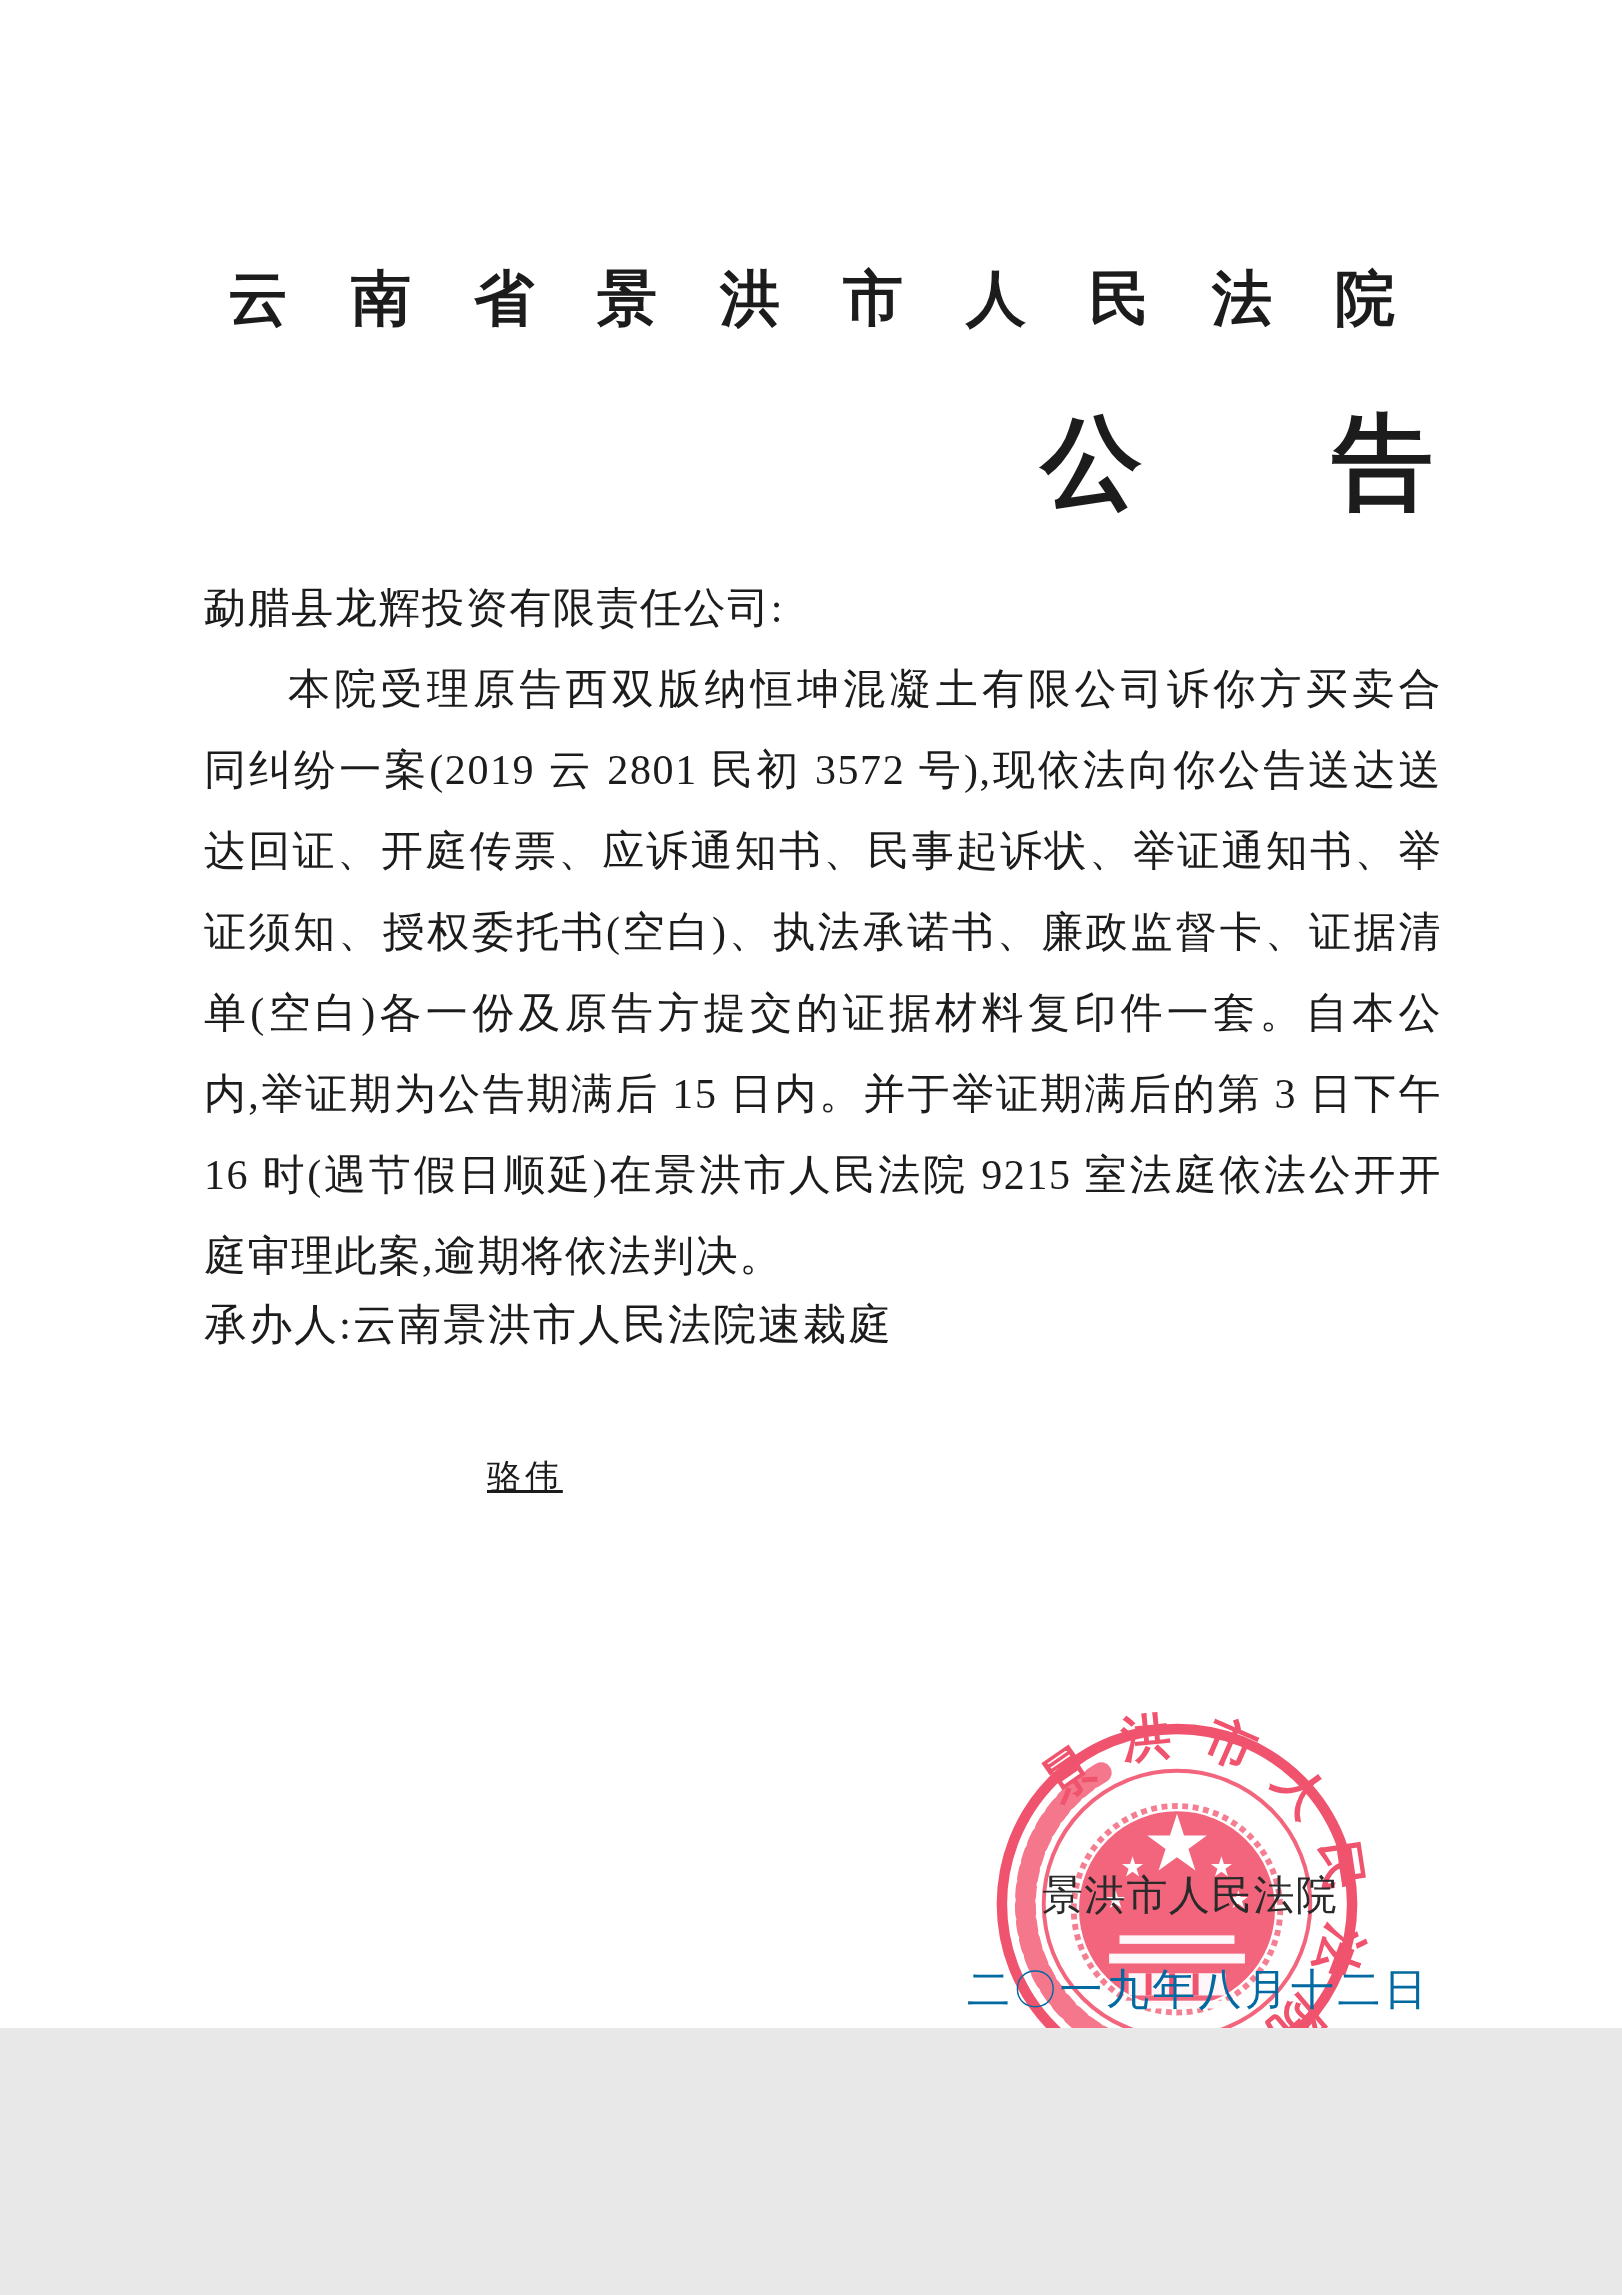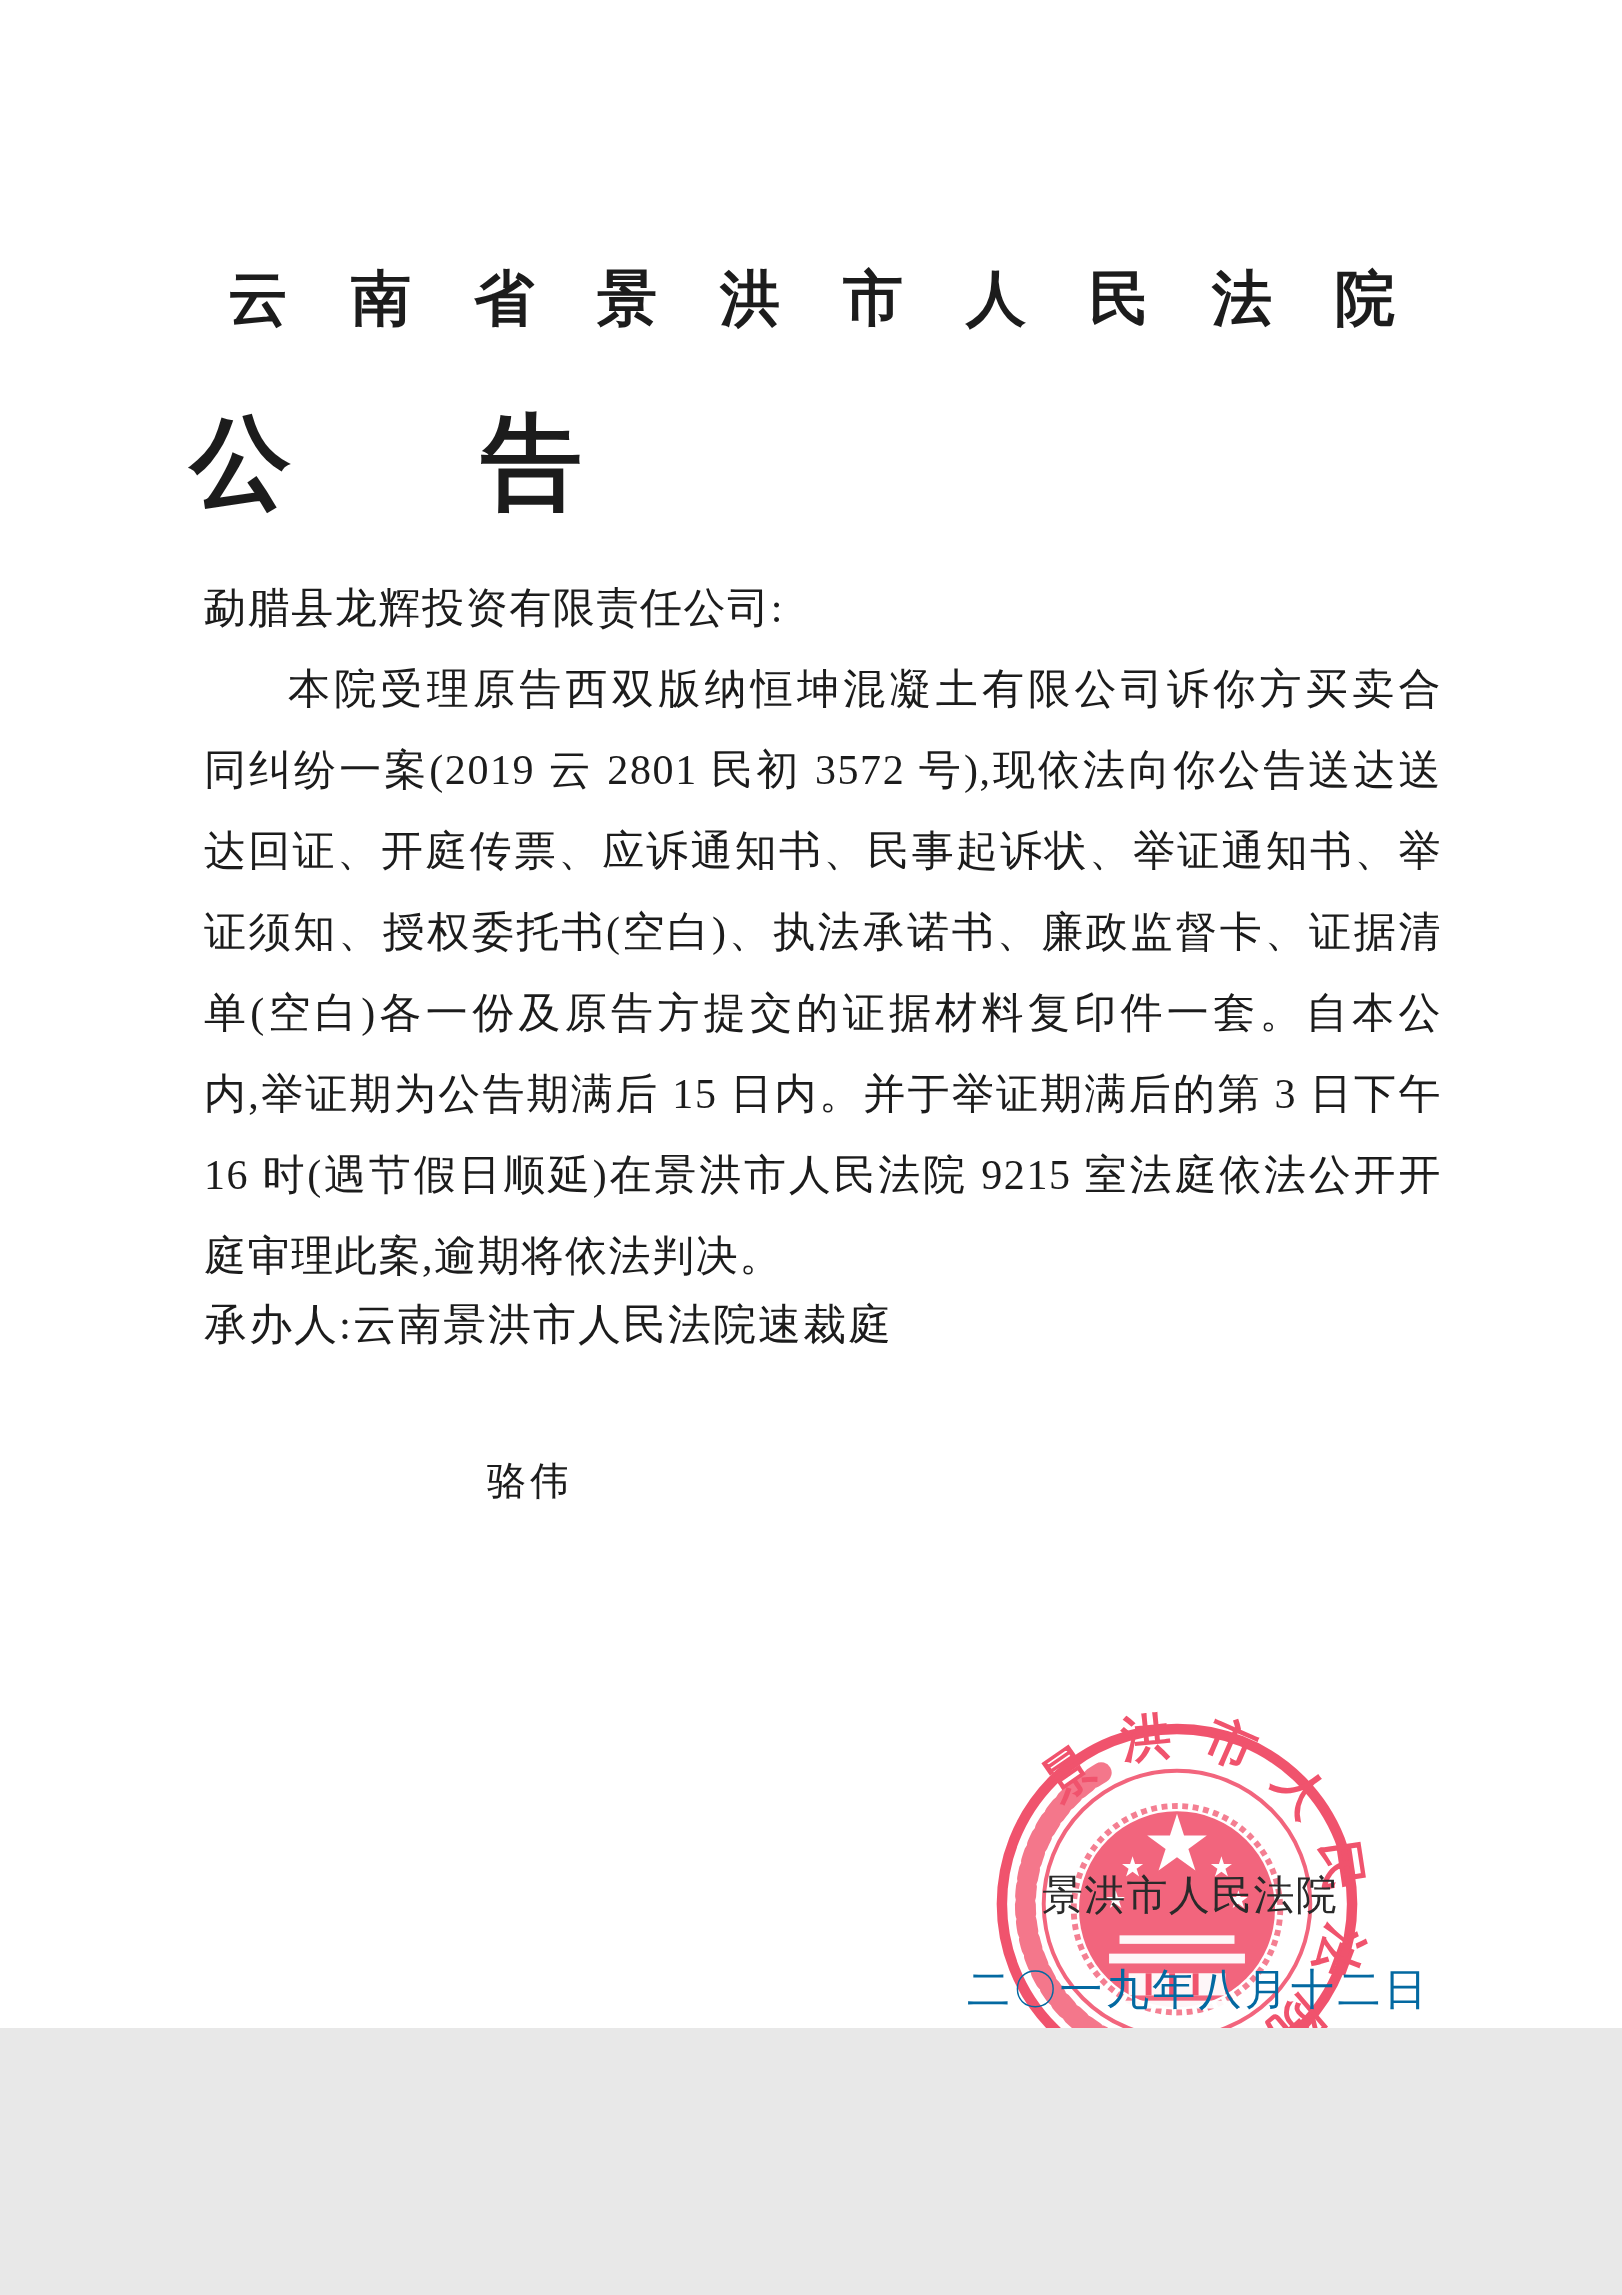--- a/index.html
+++ b/index.html
@@ -14,42 +14,42 @@
   .court-title{
     position:absolute;top:259px;left:0;width:1623px;
     text-align:center;
     font-size:60px;font-weight:700;
     letter-spacing:63px;padding-left:63px;
     box-sizing:border-box;
     white-space:nowrap;
   }
   .notice-title{
     position:absolute;top:396px;left:0;width:1623px;
-    text-align:left;
+    text-align:right;
     font-size:101px;font-weight:700;
     letter-spacing:190px;padding-left:190px;
     box-sizing:border-box;
     white-space:nowrap;
   }
   .body-block{
     position:absolute;top:568px;left:204px;width:1238px;
     font-size:42px;line-height:81px;
     letter-spacing:1.6px;
     text-align:justify;
   }
   .body-line{text-align-last:left;}
   .body-line.jl{text-align-last:justify;}
   .body-line.ind{text-indent:2em;}
   .undertaker-line{
     position:absolute;top:1296px;left:204px;
     font-size:43px;letter-spacing:2px;white-space:nowrap;
   }
   .undertaker-name{
     position:absolute;top:1454px;left:487px;
-    font-size:39px;letter-spacing:3.9px;white-space:nowrap;
+    font-size:34px;letter-spacing:3.9px;white-space:nowrap;text-decoration:underline;
   }
   .seal-wrap{
     position:absolute;left:981px;top:1708px;width:392px;height:392px;
     z-index:1;
     color:#f04d68; 
     opacity:0.96;
   }
   .seal-wrap svg{display:block;width:392px;height:392px;}
   .seal-name-overlay{
     position:absolute;top:1868px;left:994px;width:392px;

